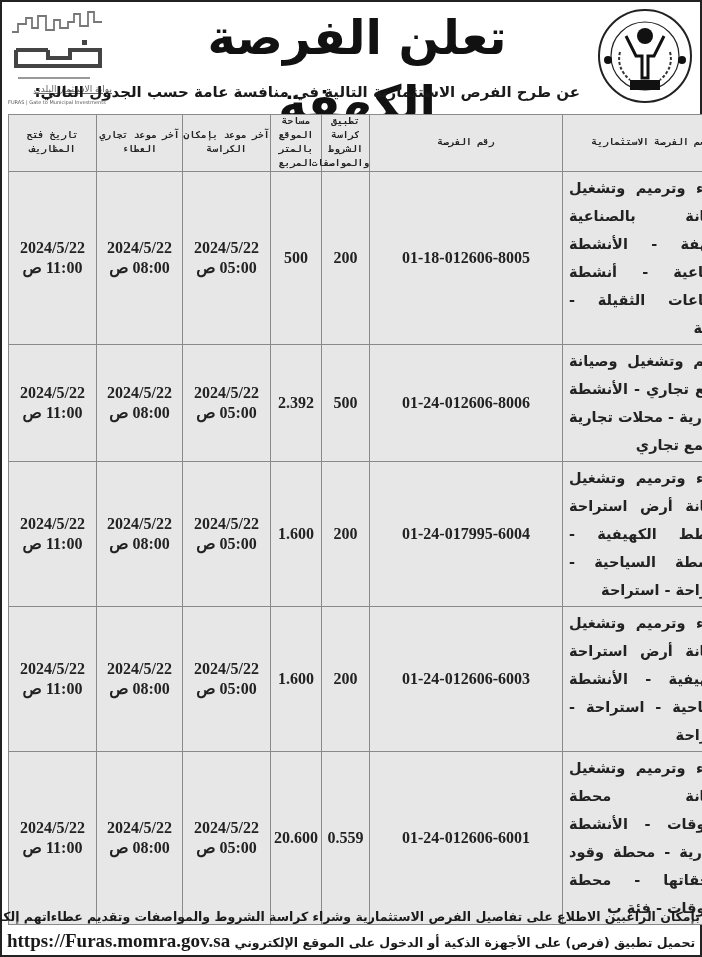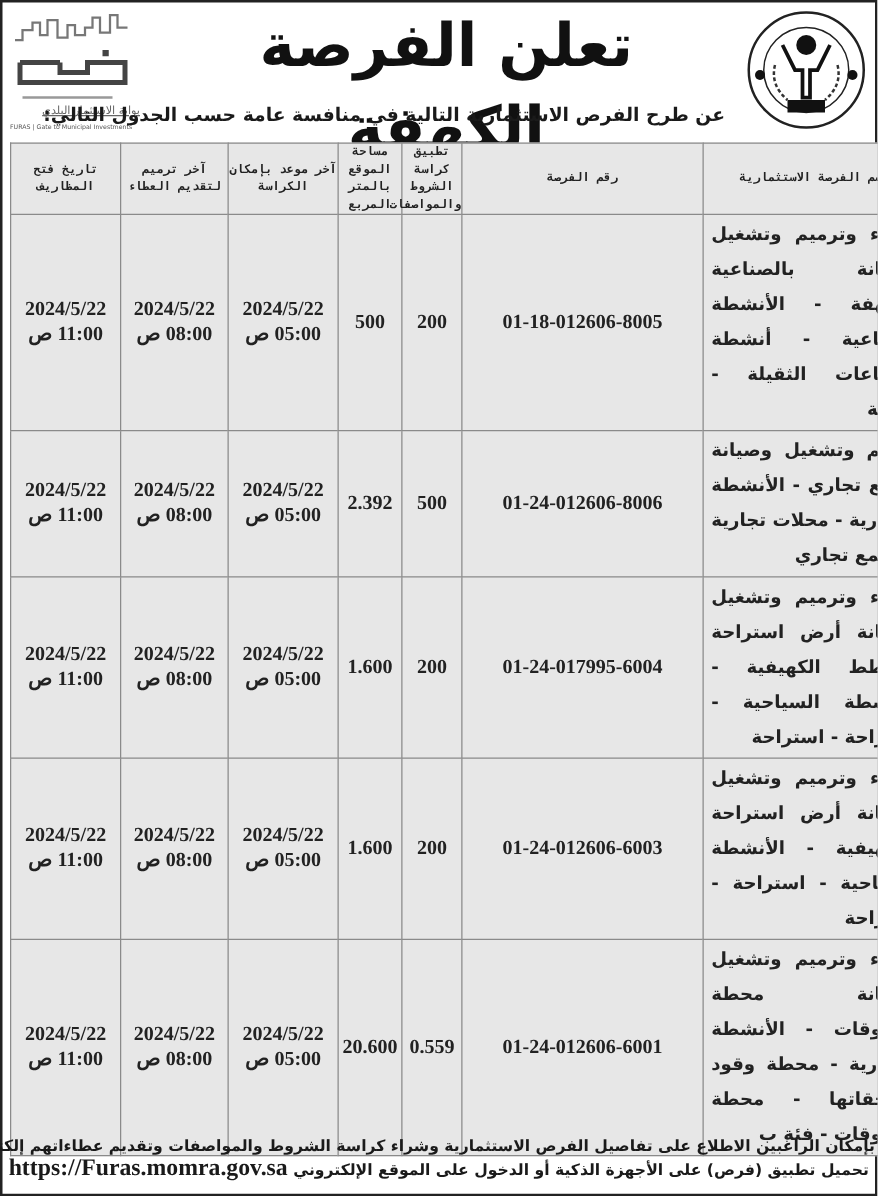--- a/index.html
+++ b/index.html
@@ -16,21 +16,21 @@
   .subtitle { position:absolute; left:130px; right:120px; top:78px; font-size:15px; font-weight:bold; direction:rtl; text-align:right; line-height:24px; white-space:nowrap; }
   table.grid { position:absolute; left:6px; top:112px; width:686px; border-collapse:collapse; direction:rtl; table-layout:fixed; background:#e7e7e7; }
   .grid th, .grid td { border:1px solid #8a8a8a; text-align:center; vertical-align:middle; padding:0; }
   .grid th { font-size:9.5px; font-weight:bold; line-height:14px; height:52px; color:#222;font-family:Liberation Mono, monospace; }
   .grid td { font-family:"Liberation Serif", serif; font-weight:bold; font-size:16px; color:#222; }
   .grid td.name { font-family:"DejaVu Sans", sans-serif; font-size:14.5px; line-height:28px; text-align:justify; text-align-last:right; padding:2px 6px; direction:rtl; }
   .grid td.num { font-size:16px; }
   .grid td.dt { font-size:16px; line-height:20px; }
   .footer { position:absolute; left:0; top:905px; width:698px; text-align:center; direction:rtl; font-weight:bold; }
   .footer .l1 { font-size:12.5px; line-height:20px; white-space:nowrap; }
-  .footer .l2 { font-size:12.5px; line-height:16px; white-space:nowrap; }
+  .footer .l2 { font-size:12.5px; line-height:28px; white-space:nowrap; }
   .footer .url { font-family:"Liberation Serif", serif; font-size:19px; font-weight:bold; direction:ltr; unicode-bidi:embed; }
 </style>
 </head>
 <body>
 
 <div class="page">
 
   <div class="header">
     <div class="logo-left">
       <svg width="104" height="28" viewBox="0 0 104 28" style="position:absolute;left:0;top:0">
@@ -72,21 +72,21 @@
       <col style="width:88px">
     </colgroup>
     <thead>
       <tr>
 
         <th>اسم الفرصة الاستثمارية</th>
         <th>رقم الفرصة</th>
         <th>تطبيق كراسة الشروط والمواصفات</th>
         <th>مساحة الموقع بالمتر المربع</th>
         <th>آخر موعد بإمكان الكراسة</th>
-        <th>آخر ترميم لتقديم العطاء</th>
+        <th>آخر موعد تجاري العطاء</th>
         <th>تاريخ فتح المظاريف</th>
       </tr>
     </thead>
     <tbody>
       <tr style="height:170px">
 
         <td class="name">إنشاء وترميم وتشغيل وصيانة بالصناعية بالكهفة - الأنشطة الصناعية - أنشطة الصناعات الثقيلة - ورشة</td>
         <td class="num">01-18-012606-8005</td>
         <td class="num">200</td>
         <td class="num">500</td>

